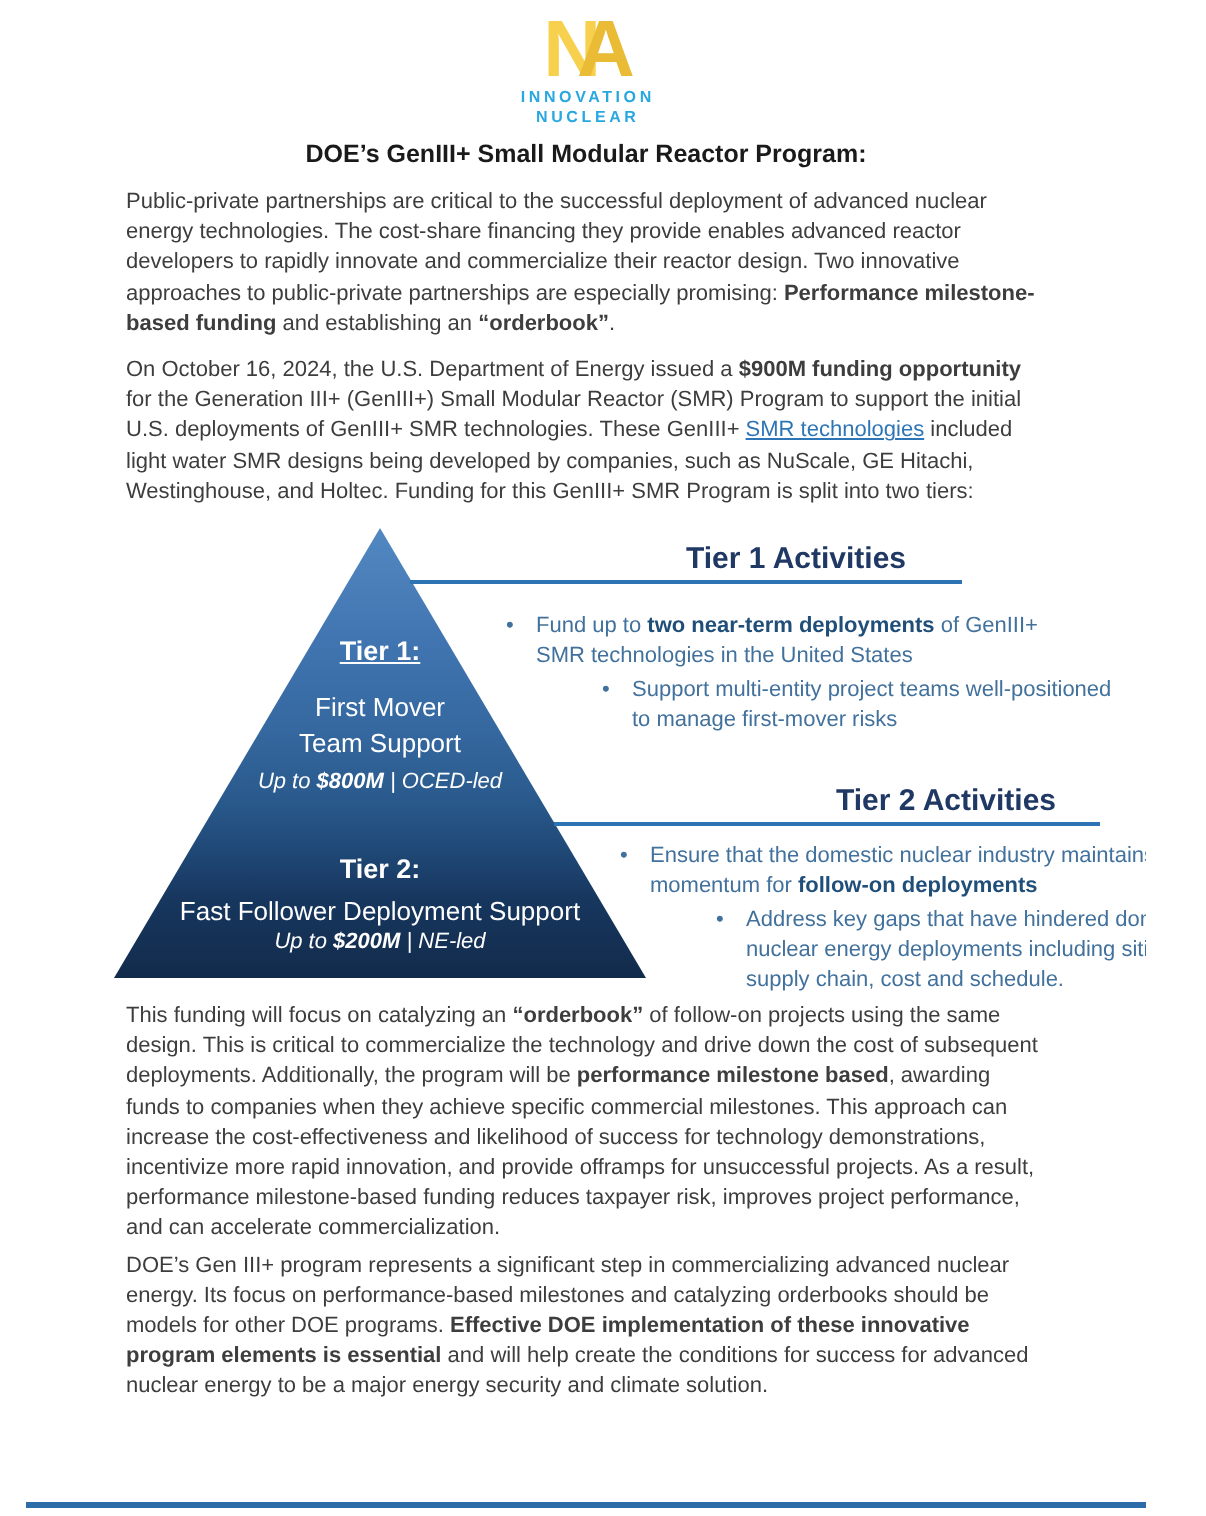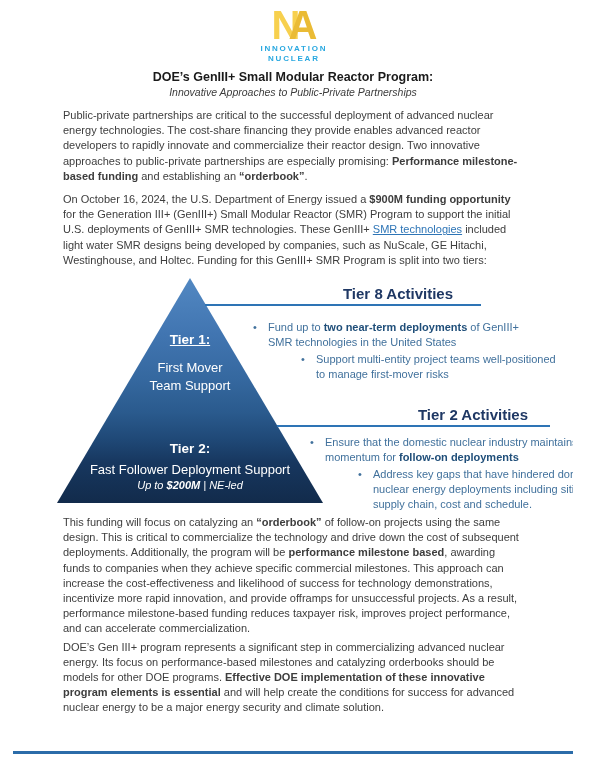--- a/index.html
+++ b/index.html
@@ -74,38 +74,38 @@
 
 <div class="page">
 
   <div class="hdr">
     <div class="monogram"><span class="n">N</span><span class="a">A</span></div>
     <div class="orgname">
       <div>INNOVATION</div>
       <div>NUCLEAR</div>
     </div>
     <div class="title">DOE’s GenIII+ Small Modular Reactor Program:</div>
-    <div class="subtitle">Innovative Approaches to Public-Private Partnerships</div>
   </div>
 
   <p class="para p1"><span>Public-private partnerships are critical to the successful deployment of advanced nuclear energy technologies. The cost-share financing they provide enables advanced reactor developers to rapidly innovate and commercialize their reactor design. Two innovative approaches to public-private partnerships are especially promising: </span><span class="rt-b">Performance milestone-based funding</span><span> and establishing an </span><span class="rt-b">“orderbook”</span><span>.</span></p>
   <p class="para p2"><span>On October 16, 2024, the U.S. Department of Energy issued a </span><span class="rt-b">$900M funding opportunity</span><span> for the Generation III+ (GenIII+) Small Modular Reactor (SMR) Program to support the initial U.S. deployments of GenIII+ SMR technologies. These GenIII+ </span><a href="#" class="rt-l">SMR technologies</a><span> included light water SMR designs being developed by companies, such as NuScale, GE Hitachi, Westinghouse, and Holtec. Funding for this GenIII+ SMR Program is split into two tiers:</span></p>
 
   <div class="diagram">
     <div class="pyramid"></div>
 
     <div class="ptxt pt-label t1-label">Tier 1:</div>
     <div class="ptxt pt-name t1-n1">First Mover</div>
     <div class="ptxt pt-name t1-n2">Team Support</div>
+    <div class="ptxt pt-fund t1-fund"><span class="rt-i">Up to </span><span class="rt-b rt-i">$800M</span><span class="rt-i"> | </span><span class="rt-i">OCED-led</span></div>
 
     <div class="ptxt pt-label t2-label">Tier 2:</div>
     <div class="ptxt pt-name t2-name">Fast Follower Deployment Support</div>
     <div class="ptxt pt-fund t2-fund"><span class="rt-i">Up to </span><span class="rt-b rt-i">$200M</span><span class="rt-i"> | </span><span class="rt-i">NE-led</span></div>
 
-    <div class="act-head t1-head">Tier 8 Activities</div>
+    <div class="act-head t1-head">Tier 1 Activities</div>
     <div class="rule t1-rule"></div>
     <ul class="act-list t1-list">
       <li class="li lvl1">
         <span class="dot">•</span>
         <span class="li-text"><span>Fund up to </span><span class="rt-b">two near-term deployments</span><span> of GenIII+ SMR technologies in the United States</span></span>
       </li>
       <li class="li lvl2">
         <span class="dot">•</span>
         <span class="li-text"><span>Support multi-entity project teams well-positioned to manage first-mover risks</span></span>
       </li>

